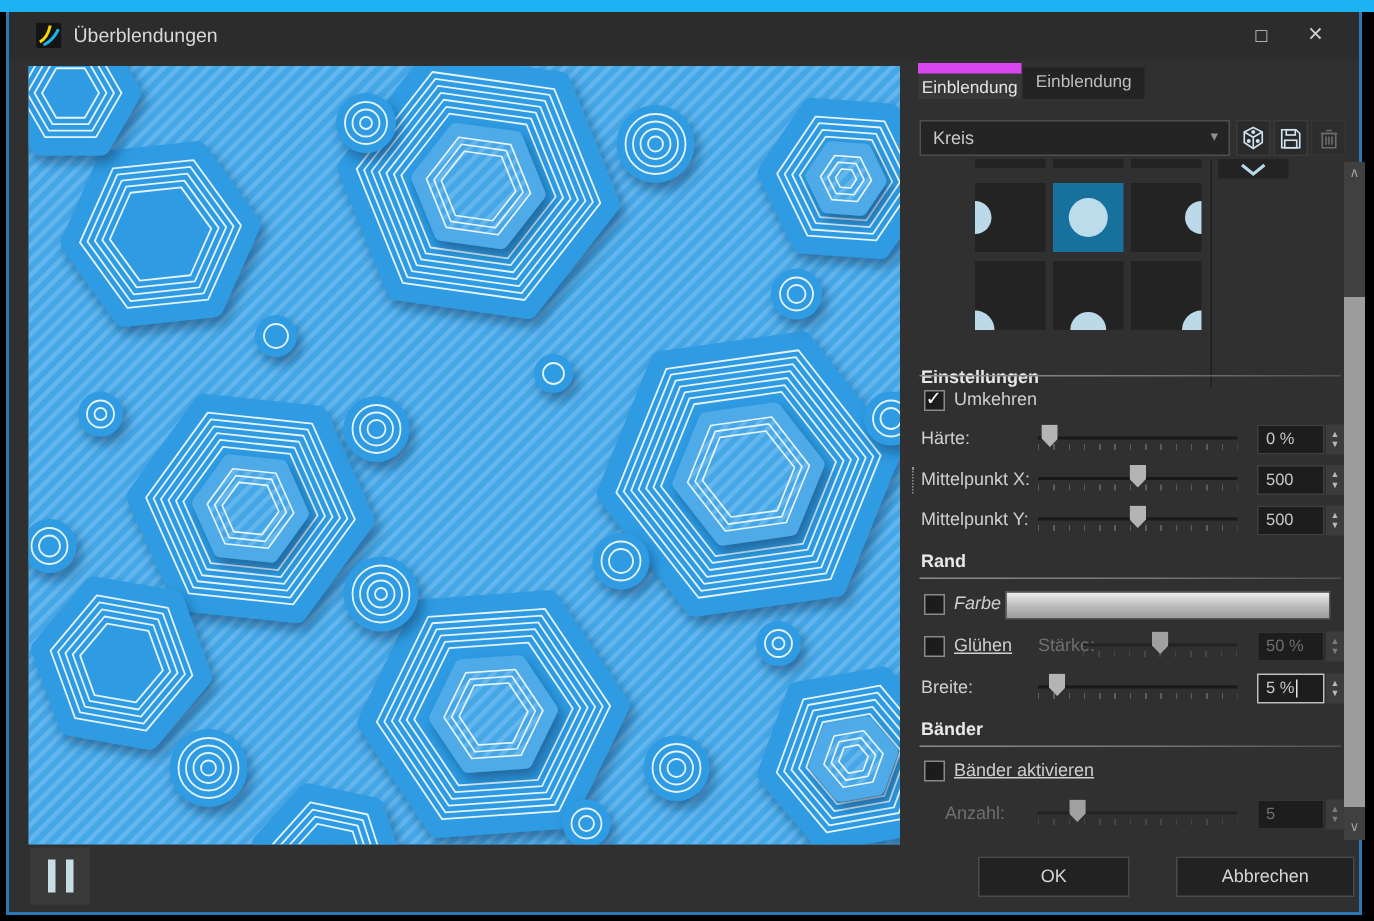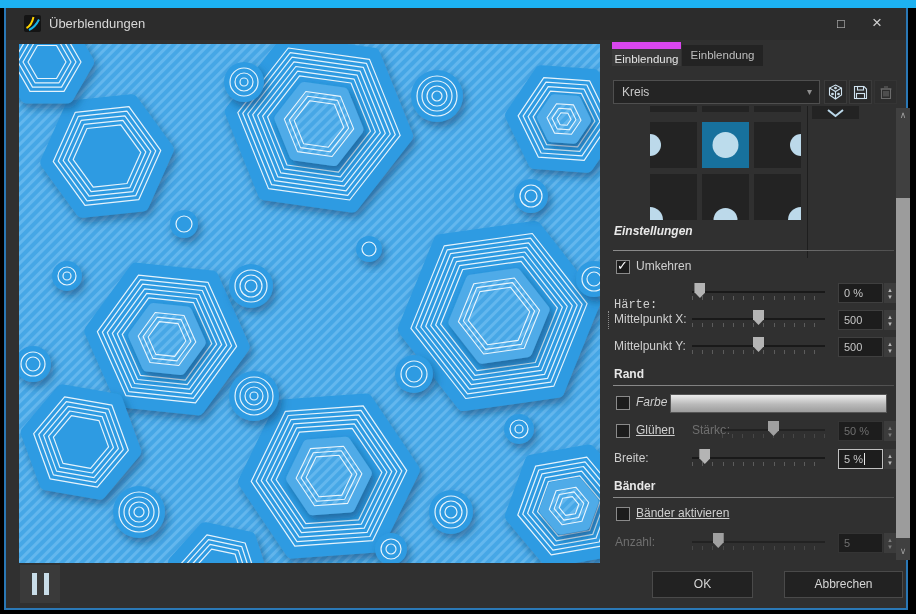--- a/index.html
+++ b/index.html
@@ -398,29 +398,29 @@
             <circle cx="47" cy="46" r="13" fill="#bcd9ea"></circle>
           </svg>
       </div>
 
       <div class="scrollbar">
         <div class="sb-btn sb-up">∧</div>
         <div class="sb-thumb"></div>
         <div class="sb-btn sb-down">∨</div>
       </div>
 
-      <div class="sec-head" style="top:184px;font-style:italic;">Einstellungen</div>
+      <div class="sec-head" style="top:204px;">Einstellungen</div>
       <div class="sec-line" style="top:210px;"></div>
 
       <div class="cb" style="left:7px;top:220px;">
         <span class="cbmark">✓</span>
       </div>
       <div class="lbl" style="left:27px;top:219px;">Umkehren</div>
 
-      <div class="lbl" style="left:5px;top:258px;font-family:Liberation Mono, monospace;">Härte:</div>
+      <div class="lbl" style="left:5px;top:245px;">Härte:</div>
       <div class="slider" style="left:83px;top:243px;width:133px;">
         <div class="track"></div>
           <div class="ticks"></div>
         <div class="handle" style="left: 2.44px;"></div>
       </div>
       <div class="val" style="top:243px;">
         <span>0 %</span>
       </div>
       <div class="spin" style="top:243px;">
         <span>▲</span>
@@ -493,21 +493,21 @@
         <span>▲</span>
           <span>▼</span>
       </div>
 
       <div class="sec-head" style="top:439px;text-align:right;">Bänder</div>
       <div class="sec-line" style="top:457px;"></div>
 
       <div class="cb" style="left:7px;top:467px;"></div>
       <div class="lbl" style="left:27px;top:466px;text-decoration:underline;">Bänder aktivieren</div>
 
-      <div class="lbl dim" style="left:6px;top:495px;">Anzahl:</div>
+      <div class="lbl dim" style="left:21px;top:495px;">Anzahl:</div>
       <div class="slider dim" style="left:83px;top:493px;width:133px;">
         <div class="track"></div>
           <div class="ticks"></div>
         <div class="handle" style="left: 20.74px;"></div>
       </div>
       <div class="val dim" style="top:493px;">
         <span>5</span>
       </div>
       <div class="spin dim" style="top:493px;">
         <span>▲</span>

